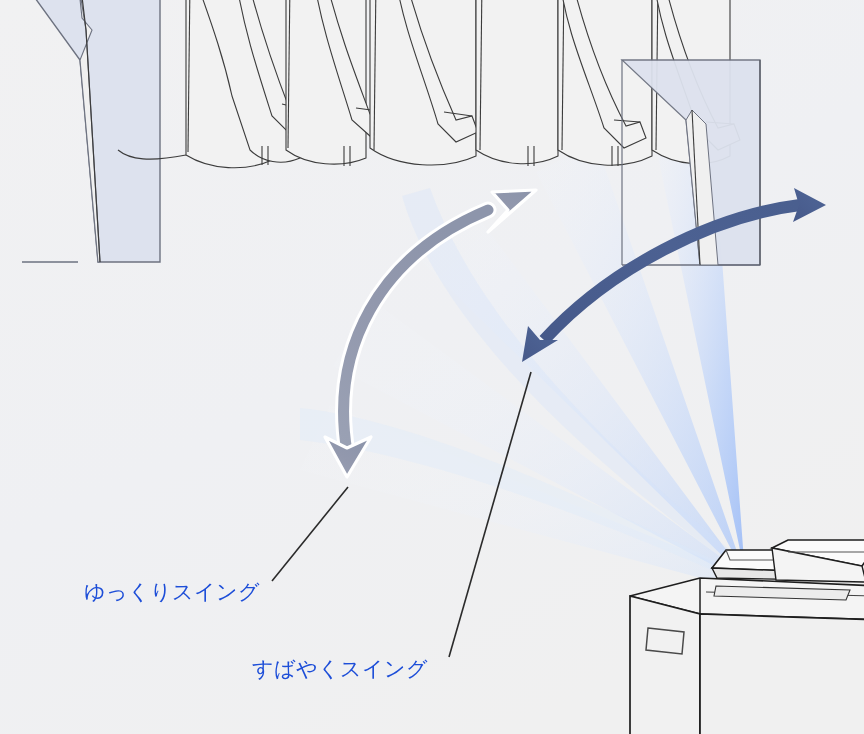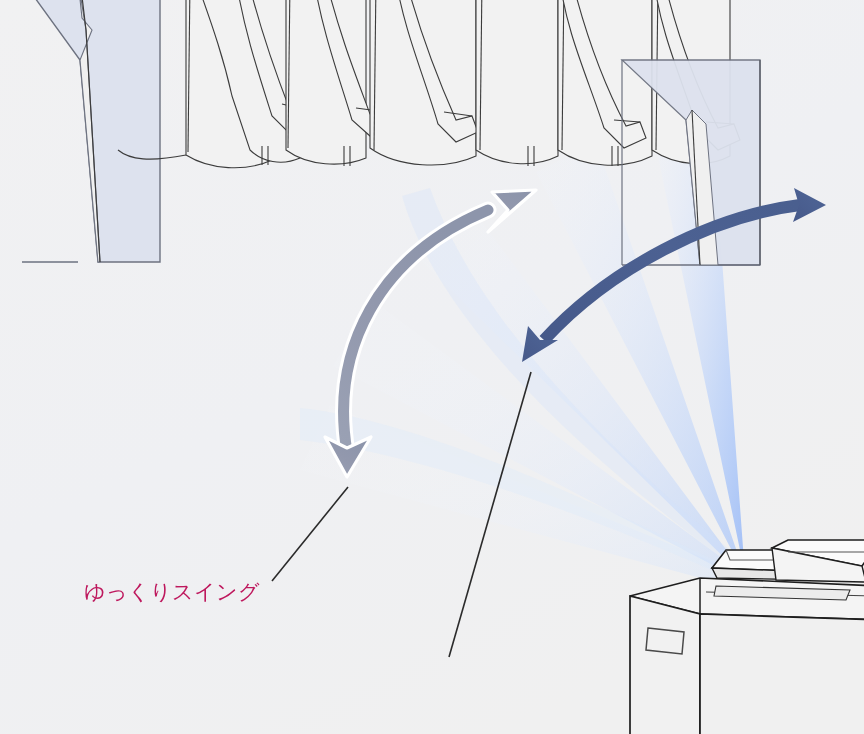--- a/index.html
+++ b/index.html
@@ -7,21 +7,21 @@
     width:864px;height:734px;
     background:#f0f0f0;
     font-family:"Liberation Sans","DejaVu Sans",sans-serif;
     overflow:hidden;
   }
   #scene{position:relative;width:864px;height:734px;}
   #scene svg{position:absolute;top:0;left:0;}
   .lbl{
     position:absolute;
     font-size:21px;
-    color:#be185d;
+    color:#1d4ed8;
     white-space:nowrap;
     letter-spacing:0.5px;
   }
   #label-slow{left:84px;top:578px;}
   #label-fast{left:252px;top:655px;}
 </style>
 </head>
 <body>
 
 <div id="scene">
@@ -188,14 +188,15 @@
 
       <path d="M522,362 L528,326 L540,340 L558,340 Z" fill="url(#fastArrowGrad)"></path>
     </g>
 
     <line x1="272" y1="581" x2="348" y2="487" stroke="#2b2b2b" stroke-width="1.6"></line>
     <line x1="449" y1="657" x2="531" y2="372" stroke="#2b2b2b" stroke-width="1.6"></line>
   </svg>
 
   <div class="lbl" id="label-slow">ゆっくりスイング</div>
 
+  <div class="lbl" id="label-fast">すばやくスイング</div>
 
 </div>
 
 </body></html>

